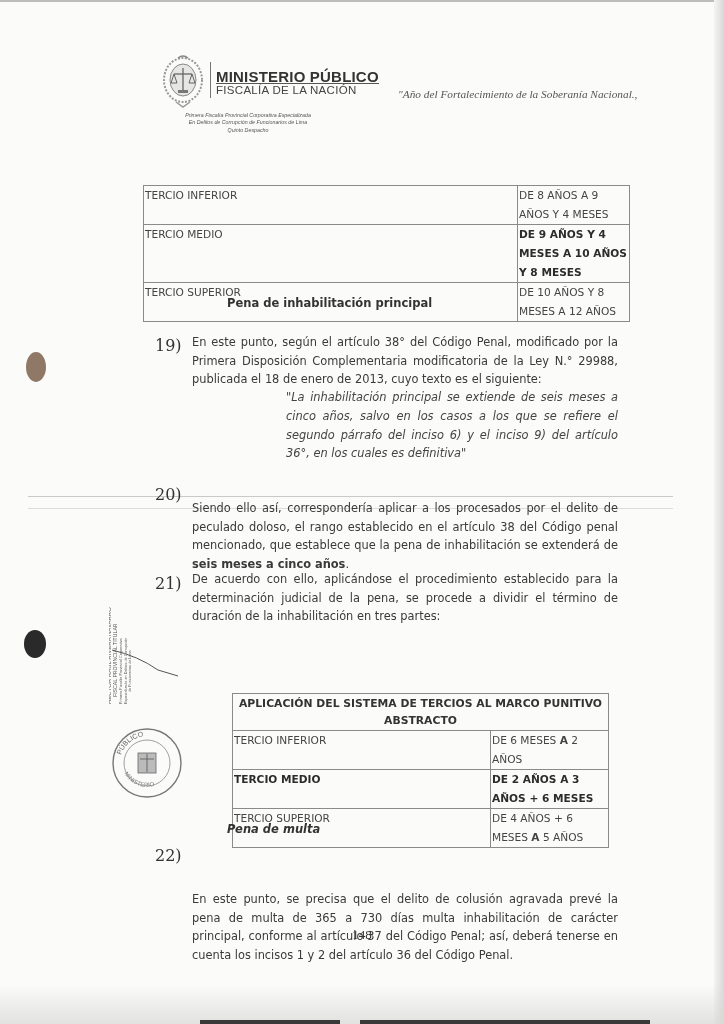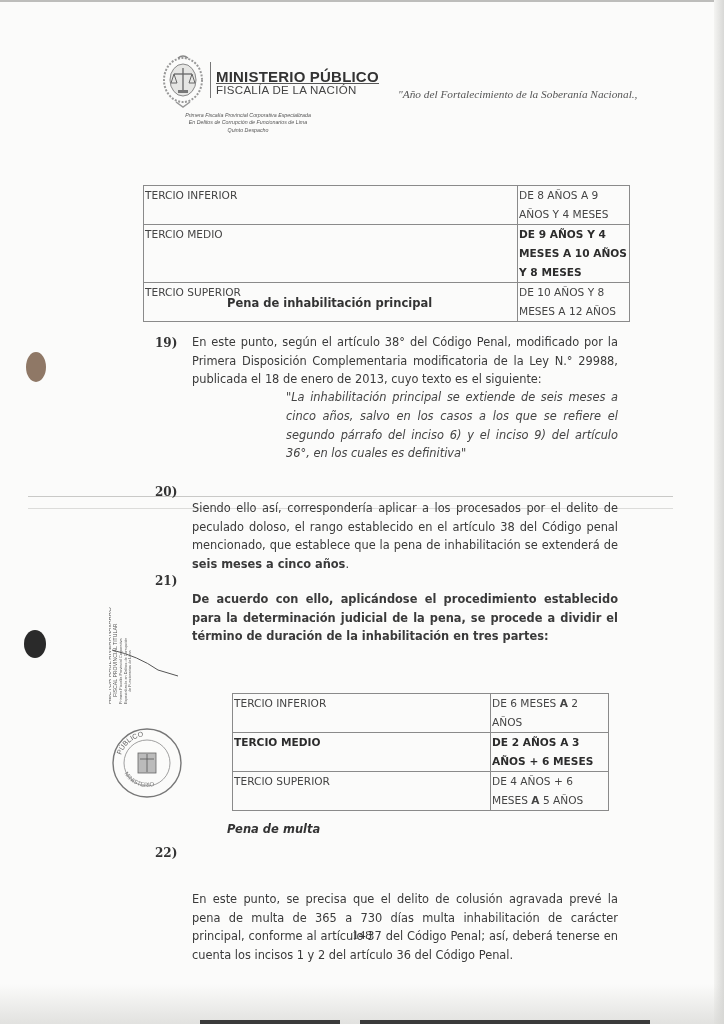--- a/index.html
+++ b/index.html
@@ -52,21 +52,21 @@
   table.terc td.range { padding-left: 1px; }
   table.terc .b { font-weight: bold; color: #2c2c2c; }
   table.terc th { border: 1px solid #8a8a8a; font-weight: bold; font-size: 10.8px; line-height: 17px; text-align: center; color: #333; padding: 1px 4px; }
 
   
   .subhead { position: absolute; font-weight: bold; font-size: 11.5px; color: #333; }
   .para {
     position: absolute; left: 192px; width: 426px; font-size: 11.4px; line-height: 18.6px;
     text-align: justify; color: #3a3a3a;
   }
-  .para-num { position: absolute; left: 155px; font-family: "DejaVu Serif", serif; font-weight: bold; font-size: 12px; color: #333; }
+  .para-num { position: absolute; left: 155px; font-family: "DejaVu Serif", serif; font-weight: normal; font-size: 16px; color: #333; }
   .quote {
     position: absolute; left: 286px; width: 332px; font-style: italic; font-size: 11.4px;
     line-height: 18.8px; text-align: justify; color: #444;
   }
   .page-number {
     position: absolute; left: 0; width: 724px; top: 927px; text-align: center;
     font-family: "Liberation Serif", serif; font-size: 13px; color: #333;
   }
   .crease { position: absolute; left: 28px; width: 645px; height: 1px; background: #c9c9c7; }
 
@@ -129,24 +129,27 @@
 
 <div class="crease" style="top:496px;"></div>
 <div class="crease" style="top:508px; background:#dcdcda;"></div>
 
 <div class="para-num" style="top:485px;">20)</div>
 <div class="para" style="top:481px;margin-top:18px;">
   <span>Siendo ello así, correspondería aplicar a los procesados por el delito de peculado doloso, el rango establecido en el artículo 38 del Código penal mencionado, que establece que la pena de inhabilitación se extenderá de </span><b>seis meses a cinco años</b><span>.</span>
 </div>
 
 <div class="para-num" style="top:574px;">21)</div>
-<div class="para" style="top:590px;font-weight:bold;">De acuerdo con ello, aplicándose el procedimiento establecido para la determinación judicial de la pena, se procede a dividir el término de duración de la inhabilitación en tres partes:</div>
+<div class="para" style="top:570px;">De acuerdo con ello, aplicándose el procedimiento establecido para la determinación judicial de la pena, se procede a dividir el término de duración de la inhabilitación en tres partes:</div>
 
 <table class="terc" style="left:232px; top:657px; width:377px;">
   <tbody>
+      <tr>
+    <th colspan="2">APLICACIÓN DEL SISTEMA DE TERCIOS AL MARCO PUNITIVO ABSTRACTO</th>
+  </tr>
   <tr>
     <td style="width:256px;">TERCIO INFERIOR</td>
     <td class="range"><span>DE 6 MESES </span><b>A</b><span> 2 AÑOS</span></td>
   </tr>
   <tr>
     <td class="b">TERCIO MEDIO</td>
     <td class="range b">DE 2 AÑOS A 3 AÑOS + 6 MESES</td>
   </tr>
   <tr>
     <td>TERCIO SUPERIOR</td>

